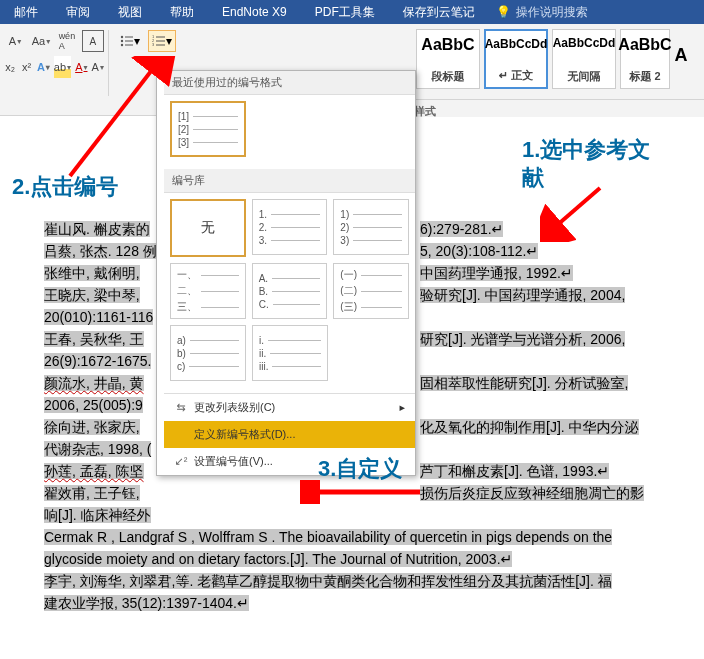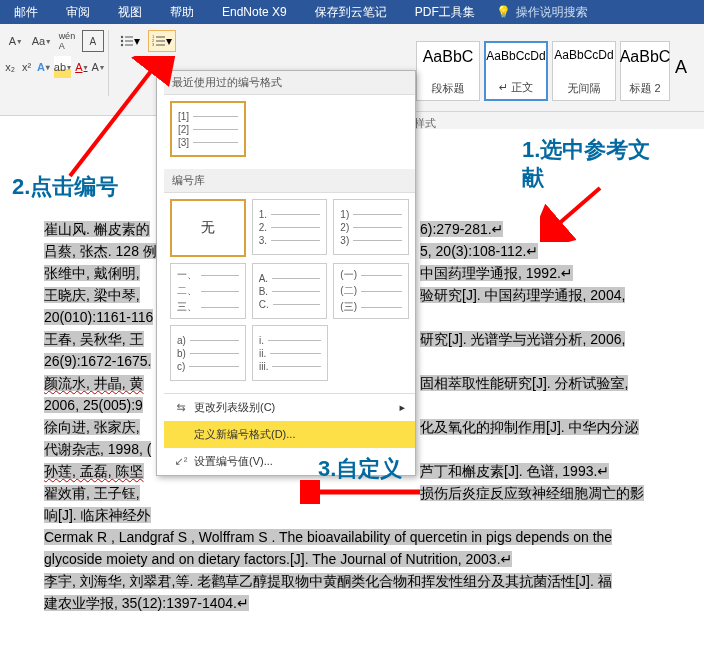--- a/index.html
+++ b/index.html
@@ -16,40 +16,40 @@
   .icon-btn { width: 24px; height: 22px; display: inline-flex; align-items: center; justify-content: center; font-size: 11px; color: #444; }
   .icon-btn .arrow { font-size: 8px; color: #666; margin-left: 1px; }
   .row { display: flex; gap: 4px; padding: 2px 4px; }
   .sep { width: 1px; background: #d4d4d4; height: 66px; }
 
   .para-group { position: absolute; left: 112px; top: 4px; }
   .list-btn { width: 28px; height: 22px; display: inline-flex; align-items: center; justify-content: center; border: 1px solid transparent; }
   .list-btn.active { border: 1px solid #f0b35a; background: #fff2cf; }
   .list-icon { display: inline-block; width: 14px; height: 14px; }
 
-  .styles-group { position: absolute; right: 0; top: 13px; height: 92px; width: 290px; background: #f3f3f3; }
+  .styles-group { position: absolute; right: 0; top: 1px; height: 92px; width: 290px; background: #f3f3f3; font-weight: bold; }
   .style-box { display: inline-flex; flex-direction: column; align-items: center; width: 64px; height: 60px; border: 1px solid #ccc; margin: 4px 2px 0 2px; background: #fff; }
   .style-box.highlighted { border: 2px solid #4a90d9; }
   .style-box .preview { font-size: 16px; padding-top: 6px; }
   .style-box .label { font-size: 11px; color: #444; margin-top: auto; padding-bottom: 4px; }
   .styles-footer { text-align: left; font-size: 11px; color: #666; padding-top: 4px; border-top: 1px solid #d4d4d4; margin-top: 8px; }
 
   
   .dropdown { position: absolute; left: 156px; top: 70px; width: 260px; background: #fff; border: 1px solid #b5b5b5; box-shadow: 2px 2px 6px rgba(0,0,0,0.3); z-index: 50; padding-left: 7px; }
   .dropdown .header { background: #f0f0f0; padding: 4px 8px; font-size: 11px; color: #555; border-bottom: 1px solid #ddd; }
   .dropdown .section { padding: 6px; }
   .num-tile-row { display: flex; gap: 6px; margin-bottom: 6px; }
   .num-tile { width: 76px; height: 56px; border: 1px solid #ccc; background: #fff; padding: 4px 6px; font-size: 10px; color: #555; display: flex; flex-direction: column; justify-content: center; gap: 2px; }
   .num-tile.highlight { border: 2px solid #d9a03b; }
   .num-tile .line { display: flex; align-items: center; gap: 4px; }
   .num-tile .dash { flex: 1; height: 1px; background: #bbb; }
   .num-tile .none { text-align: center; font-size: 14px; color: #333; }
   .dropdown .footer { border-top: 1px solid #ddd; }
   .dropdown .footer-item { padding: 6px 10px; font-size: 11px; color: #333; display: flex; align-items: center; gap: 6px; }
-  .dropdown .footer-item:hover, .dropdown .footer-item.hl { background: #fde047; }
+  .dropdown .footer-item:hover, .dropdown .footer-item.hl { background: #eab308; }
   .dropdown .footer-item .sym { width: 14px; text-align: center; color: #666; }
 
   
   .doc { position: absolute; left: 44px; top: 218px; right: 4px; line-height: 22px; font-size: 14px; color: #000; }
   .doc p { margin: 0; }
   .hl { background: #c7c7c7; }
   .wavy { text-decoration: underline wavy #c00000 1px; text-underline-offset: 2px; }
 
   
   .anno { position: absolute; color: #0369a1; font-size: 22px; font-weight: bold; z-index: 100; }
@@ -62,22 +62,22 @@
 </style>
 </head>
 <body>
 
 <div class="ribbon-tabs">
   <div class="tab">邮件</div>
   <div class="tab">审阅</div>
   <div class="tab">视图</div>
   <div class="tab">帮助</div>
   <div class="tab">EndNote X9</div>
+  <div class="tab">PDF工具集</div>
   <div class="tab">保存到云笔记</div>
-  <div class="tab">PDF工具集</div>
   <div class="bulb">
     <span>💡</span>
     <span>操作说明搜索</span>
   </div>
 </div>
 
 <div class="ribbon">
 
   <div class="font-group">
     <div class="row">

